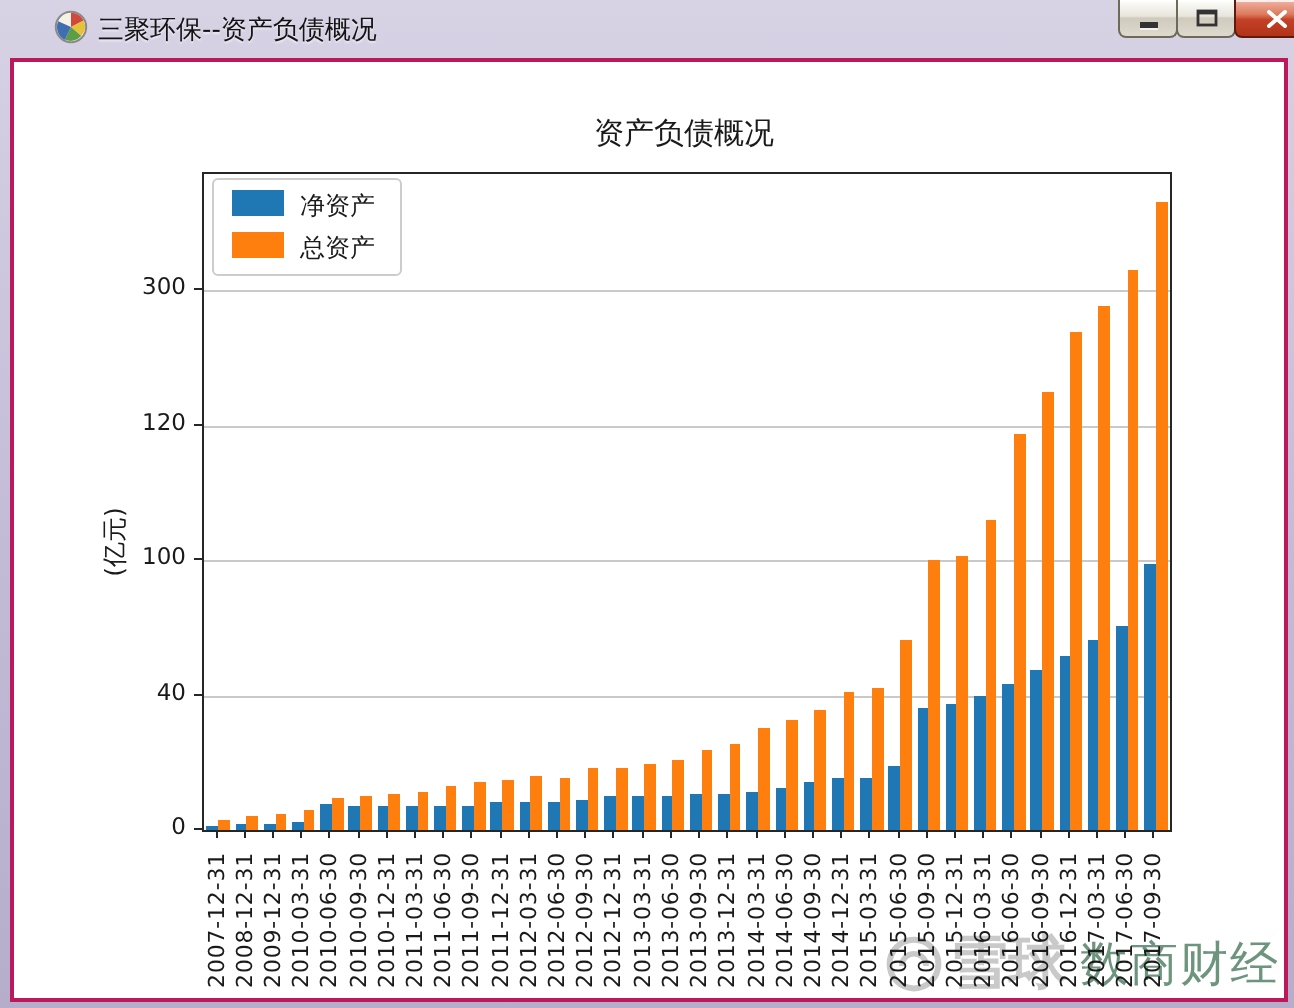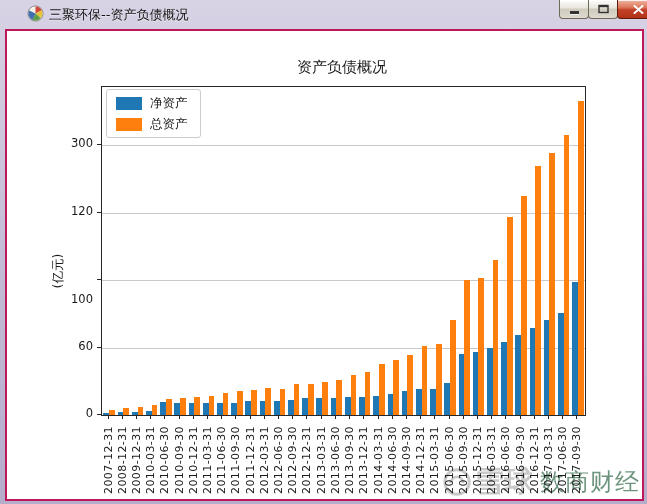--- a/index.html
+++ b/index.html
@@ -59,21 +59,21 @@
   .xlabel span{
     display:inline-block;white-space:nowrap;font-size:11px;letter-spacing:.4px;color:#1a1a1a;
     transform:rotate(-90deg) translateX(-100%);transform-origin:0 0;
   }
   
   .legend{
     position:absolute;left:99px;top:58px;width:95px;height:49px;box-sizing:border-box;
     background:#fff;border:1px solid #cccccc;border-radius:3px;
     display:flex;flex-direction:column;justify-content:center;gap:4px;padding:4px 9px;
   }
-  .legend-row{display:flex;align-items:center;gap:8px;}
+  .legend-row{display:flex;gap:8px;}
   .swatch{width:26px;height:13px;flex:0 0 auto;}
   .legend-label{font-size:12.5px;color:#1a1a1a;white-space:nowrap;}
   
   .watermark{
     position:absolute;right:2px;bottom:-3px;display:flex;align-items:center;gap:3px;
     opacity:.62;pointer-events:none;
   }
   .wm-text-brand{
     font-size:29px;font-weight:bold;color:#a9a9a9;
     text-shadow:1px 1px 0 #fff,-1px -1px 0 #fff;white-space:nowrap;
@@ -210,23 +210,23 @@
       <svg width="30" height="30" viewBox="0 0 32 32">
         <circle cx="16" cy="16" r="13" fill="none" stroke="#a9a9a9" stroke-width="3.2"></circle>
         <path d="M9.5 17 a6.5 6.5 0 0 1 13 0" fill="none" stroke="#a9a9a9" stroke-width="3"></path>
       </svg>
       <span class="wm-text-brand">雪球</span>
       <span class="wm-text-account">数商财经</span>
     </div>
   <div class="ytick" style="top: 383px;"></div>
       <div class="ytick-label" style="top: 375px;">0</div>
       <div class="ytick" style="top: 315.51px;"></div>
-      <div class="ytick-label" style="top: 307.51px;">60</div>
+      <div class="ytick-label" style="top: 307.51px;">40</div>
       <div class="ytick" style="top: 248.021px;"></div>
-      <div class="ytick-label" style="top: 240.021px; margin-top: 21px;">100</div>
+      <div class="ytick-label" style="top: 240.021px;">100</div>
       <div class="ytick" style="top: 180.531px;"></div>
       <div class="ytick-label" style="top: 172.531px;">120</div>
       <div class="ytick" style="top: 113.041px;"></div>
       <div class="ytick-label" style="top: 105.041px;">300</div>
       <div class="xtick" style="left: 100.603px;"></div>
       <div class="xlabel" style="left: 94.6029px;"><span>2007-12-31</span></div>
       <div class="xtick" style="left: 114.809px;"></div>
       <div class="xlabel" style="left: 108.809px;"><span>2008-12-31</span></div>
       <div class="xtick" style="left: 129.015px;"></div>
       <div class="xlabel" style="left: 123.015px;"><span>2009-12-31</span></div>

